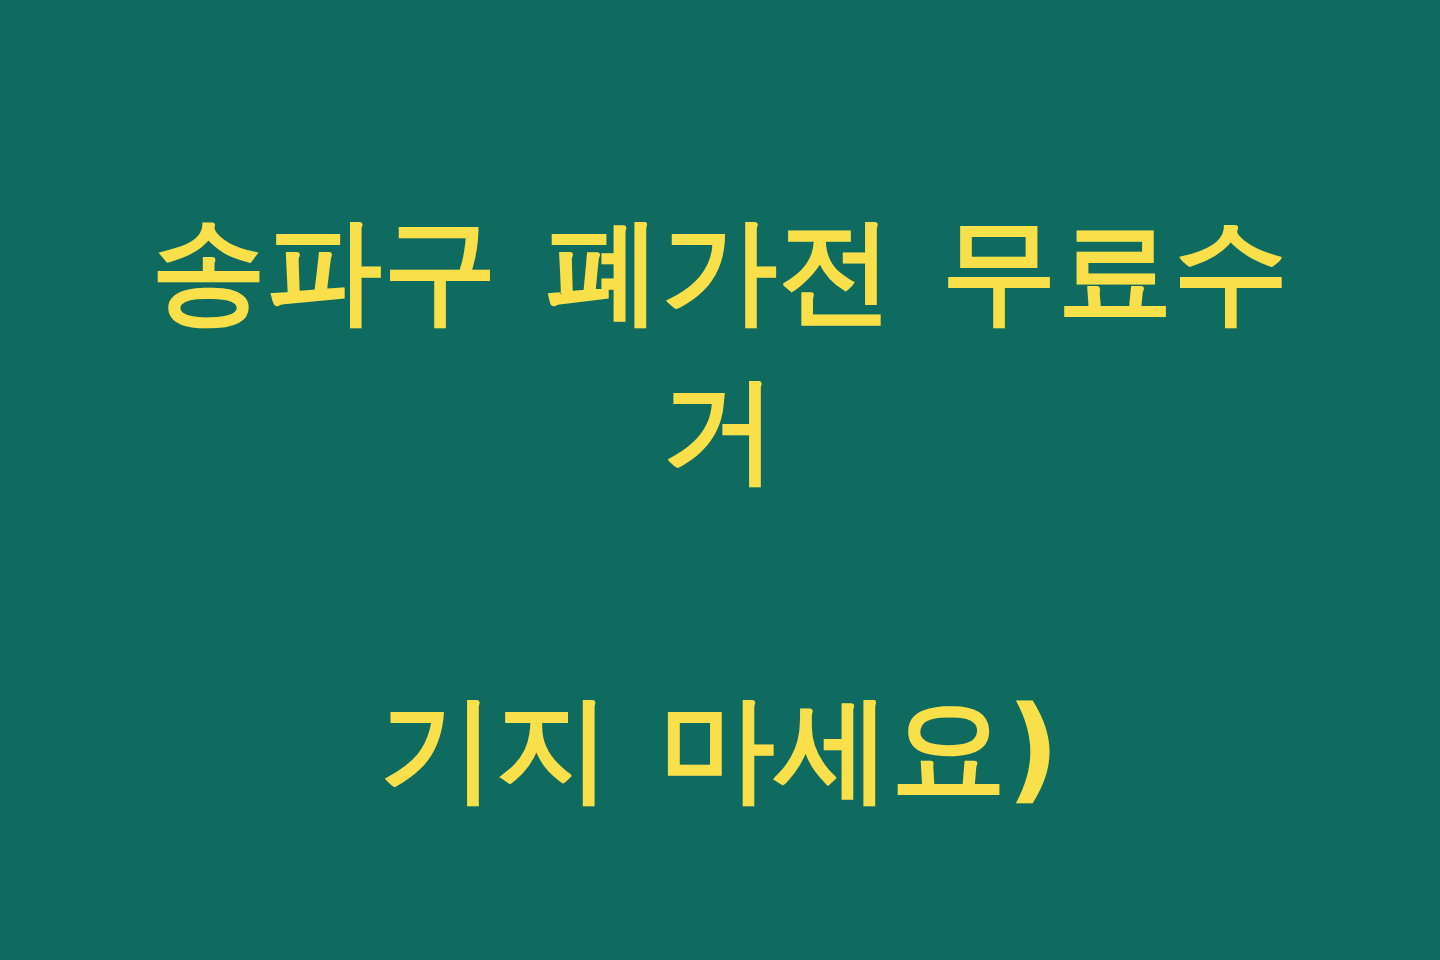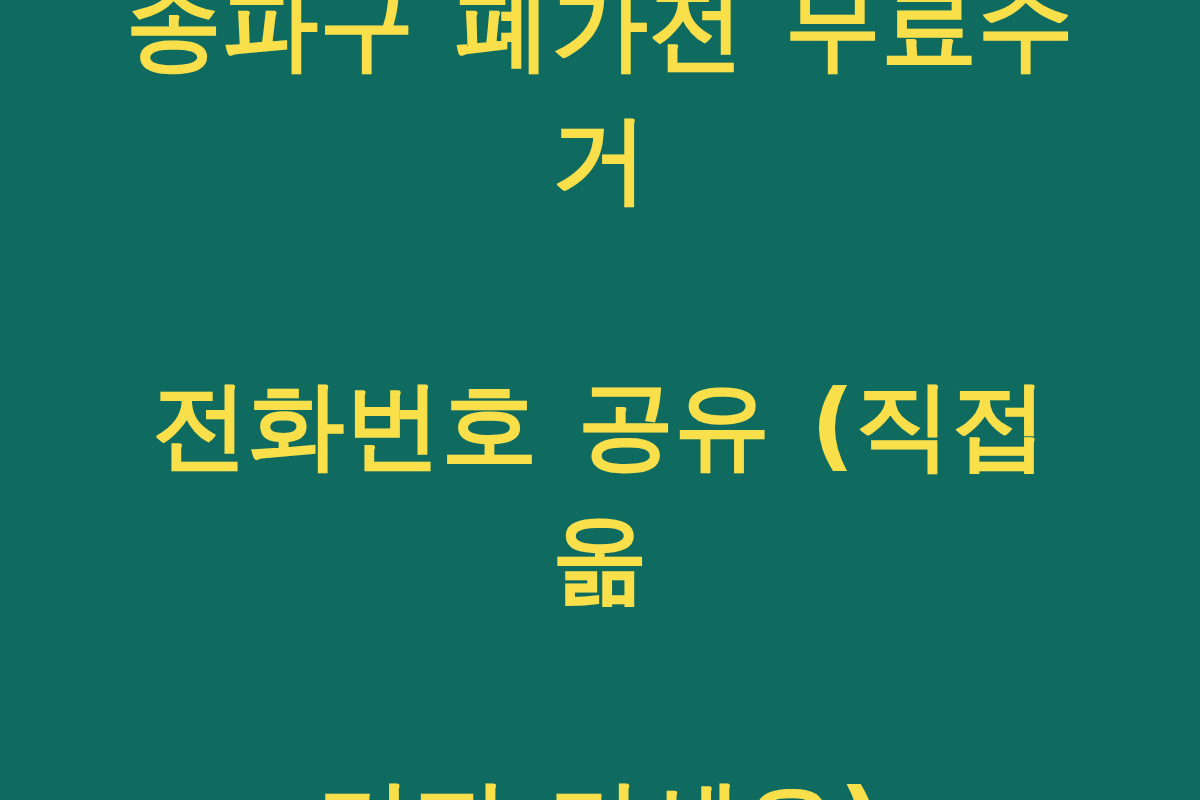--- a/index.html
+++ b/index.html
@@ -47,17 +47,16 @@
     display: block;
   }
 </style>
 </head>
 <body>
 
 <div id="poster" style="background-color: rgb(15, 107, 96);">
 
   <h1 id="headline" style="color: rgb(249, 224, 74);">
     <span class="line">송파구 폐가전 무료수거</span>
-    <span class="line">전화번호 공유 (직접 옮</span>
     <span class="line">기지 마세요)</span>
   </h1>
 
 </div>
 
 </body></html>

